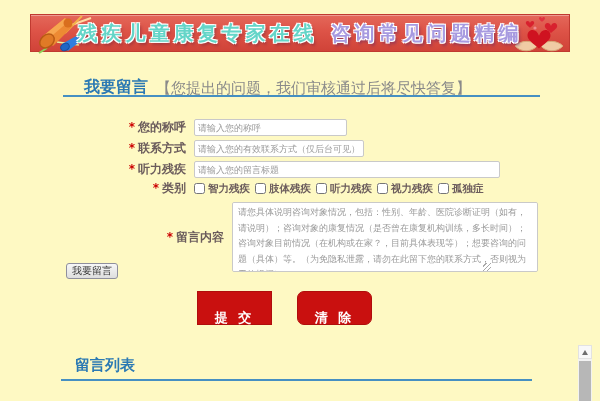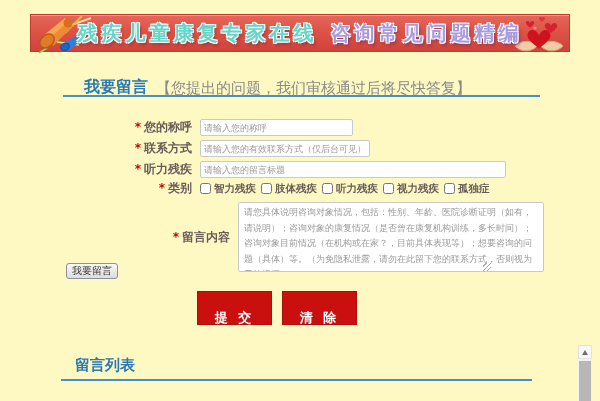--- a/index.html
+++ b/index.html
@@ -27,21 +27,21 @@
   .sec1{left:84px;top:76px;}
   .sec2{left:75px;top:356px;}
   .sec-title{color:#2b79b3;font-weight:bold;font-size:16px;}
   .sec2 .sec-title{font-size:15px;}
   .sec-note{color:#8a8a8a;font-size:15px;padding-top:3px;}
   .rule{position:absolute;height:2px;background:#4690c2;}
   .rule1{left:63px;top:95px;width:477px;}
   .rule2{left:61px;top:379px;width:471px;}
 
   
-  .frow{position:absolute;left:14px;display:flex;align-items:center;}
+  .frow{position:absolute;left:8px;display:flex;align-items:center;}
   .flabel{width:186px;padding-right:8px;box-sizing:border-box;text-align:right;
     font-size:12px;font-weight:bold;color:#6b5c5c;line-height:17px;white-space:nowrap;}
   .star{color:#cc0000;margin-right:3px;font-size:12px;}
   .fin{height:17px;box-sizing:border-box;border:1px solid #c9c9c9;border-radius:2px;
     font-size:9px;padding:0 3px;color:#444;font-family:inherit;background:#fff;}
   .fin::placeholder,.ftext::placeholder{color:#9a9a9a;opacity:1;}
   .w-name{width:153px;}
   .w-contact{width:170px;}
   .w-title{width:306px;}
   .row-name{top:119px;}
@@ -57,21 +57,21 @@
   .grip{position:absolute;left:483px;top:263px;width:8px;height:8px;
     background:repeating-linear-gradient(135deg,transparent 0 2px,#a9a9a9 2px 3px);cursor:nwse-resize;}
 
   .mini-btn{position:absolute;left:66px;top:263px;height:16px;padding:0 5px;
     font-size:10px;color:#333;font-family:inherit;
     background:linear-gradient(180deg,#f7f7f7,#dedede);border:1px solid #8f8f9d;border-radius:3px;}
 
   .btn-red{position:absolute;width:75px;height:22px;background:#c9100f;color:#fff;border:1px solid #b00d0c;
     font-weight:bold;font-size:13px;letter-spacing:3px;font-family:inherit;cursor:pointer;line-height:20px;padding:16px;}
   .btn-submit{left:197px;top:291px;}
-  .btn-clear{left:282px;top:291px;}
+  .btn-clear{left:297px;top:291px;border-radius:7px;}
 
   
   .scrollbar{position:absolute;left:578px;top:345px;width:14px;height:56px;background:#f2f2f2;}
   .scroll-up{position:absolute;left:0;top:0;width:14px;height:14px;box-sizing:border-box;
     background:#f8f8f8;border:1px solid #e2e2e2;display:flex;align-items:center;justify-content:center;}
   .arrow-up{width:0;height:0;border-left:3.5px solid transparent;border-right:3.5px solid transparent;
     border-bottom:5px solid #6e6e6e;}
   .scroll-thumb{position:absolute;left:1px;top:16px;width:12px;height:40px;background:#b7b7b7;}
 </style>
 </head>

